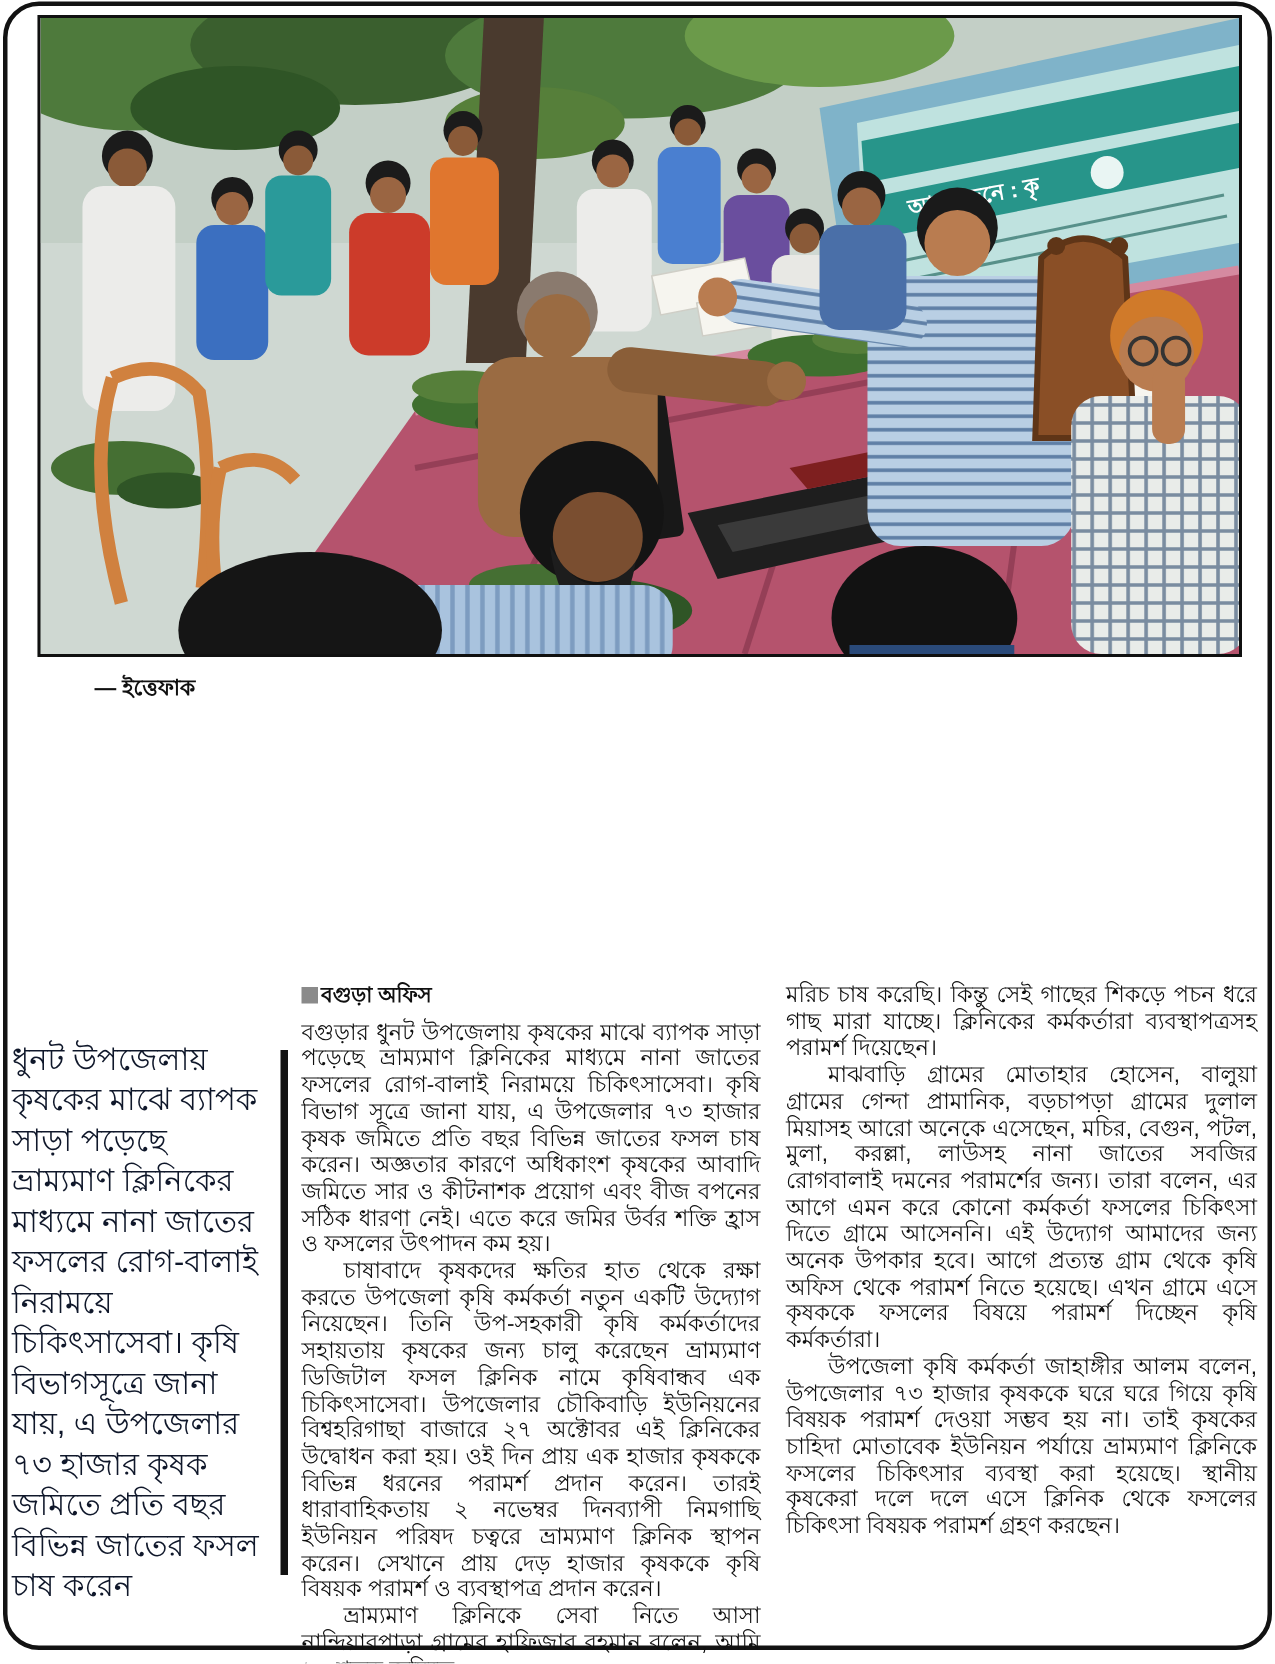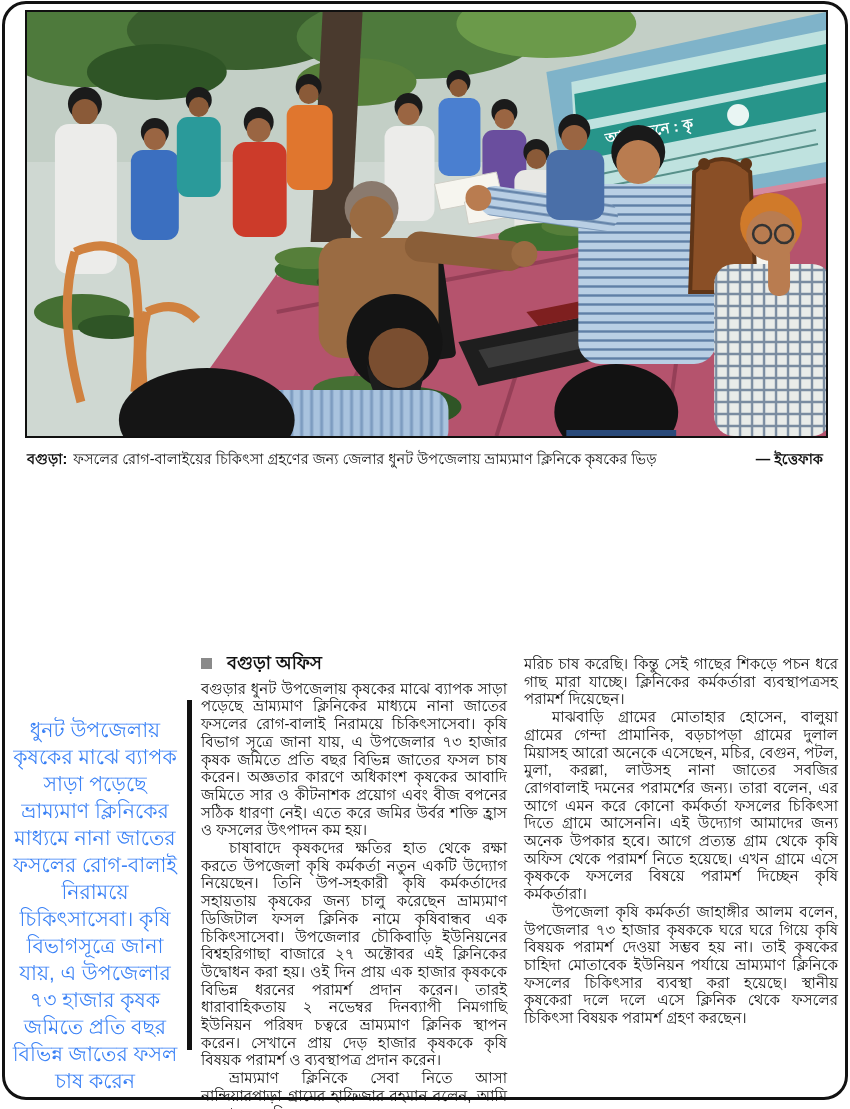--- a/index.html
+++ b/index.html
@@ -15,32 +15,32 @@
 
   .caption-row{position:absolute;left:27px;top:450px;width:796px;display:flex;
     justify-content:space-between;align-items:flex-start;font-size:14.5px;line-height:1.3;}
   .caption-left{max-width:640px;}
   .caption-label{font-weight:bold;margin-right:6px;}
   .caption-credit{font-weight:bold;white-space:nowrap;margin-left:36px;}
 
   .headline{position:absolute;left:20px;top:494px;width:810px;text-align:center;
     font-weight:bold;font-size:55px;line-height:69px;letter-spacing:-1px;color:#050505;}
 
-  .pullquote{position:absolute;left:8px;top:693px;width:174px;text-align:center;
-    font-size:20.5px;line-height:27px;color:#3b82f6;margin-top:23px;}
+  .pullquote{position:absolute;left:8px;top:693px;width:174px;text-align:left;
+    font-size:20.5px;line-height:27px;color:#0f172a;}
 
   .vbar{position:absolute;left:187px;top:700px;width:5px;height:350px;background:#121212;}
 
   .col{position:absolute;top:655px;font-size:15px;line-height:17.7px;text-align:justify;}
   .col1{left:201px;width:306px;}
   .col2{left:524px;width:314px;}
   .col p{margin:0;text-indent:28px;}
   .col p.no-indent{text-indent:0;}
 
-  .dateline{display:flex;align-items:center;gap:15px;font-weight:bold;font-size:18px;
+  .dateline{display:flex;align-items:center;gap:2px;font-weight:bold;font-size:14px;
     margin:0 0 7px 0;}
   .dateline .sq{width:11px;height:11px;background:#8a8a8a;flex:0 0 auto;}
 </style>
 </head>
 <body>
 
 <div class="page">
 
   <div class="clip-border"></div>
 
@@ -228,23 +228,20 @@
       </g>
       <ellipse cx="180" cy="408" rx="88" ry="52" fill="#151515"></ellipse>
       <g>
         <ellipse cx="590" cy="400" rx="62" ry="48" fill="#121212"></ellipse>
         <rect x="540" y="418" width="110" height="20" fill="#2a4a7a"></rect>
       </g>
     </svg>
   </div>
 
   <div class="caption-row">
-    <div class="caption-left">
-      <span class="caption-label">বগুড়া:</span><span>ফসলের রোগ-বালাইয়ের চিকিৎসা গ্রহণের জন্য জেলার ধুনট উপজেলায় ভ্রাম্যমাণ ক্লিনিকে কৃষকের ভিড়</span>
-    </div>
     <div class="caption-credit">— ইত্তেফাক</div>
   </div>
 
 
   <div class="pullquote">ধুনট উপজেলায় কৃষকের মাঝে ব্যাপক সাড়া পড়েছে ভ্রাম্যমাণ ক্লিনিকের মাধ্যমে নানা জাতের ফসলের রোগ-বালাই নিরাময়ে চিকিৎসাসেবা। কৃষি বিভাগসূত্রে জানা যায়, এ উপজেলার ৭৩ হাজার কৃষক জমিতে প্রতি বছর বিভিন্ন জাতের ফসল চাষ করেন</div>
   <div class="vbar"></div>
 
   <div class="col col1">
     <h3 class="dateline">
       <span class="sq"></span>

